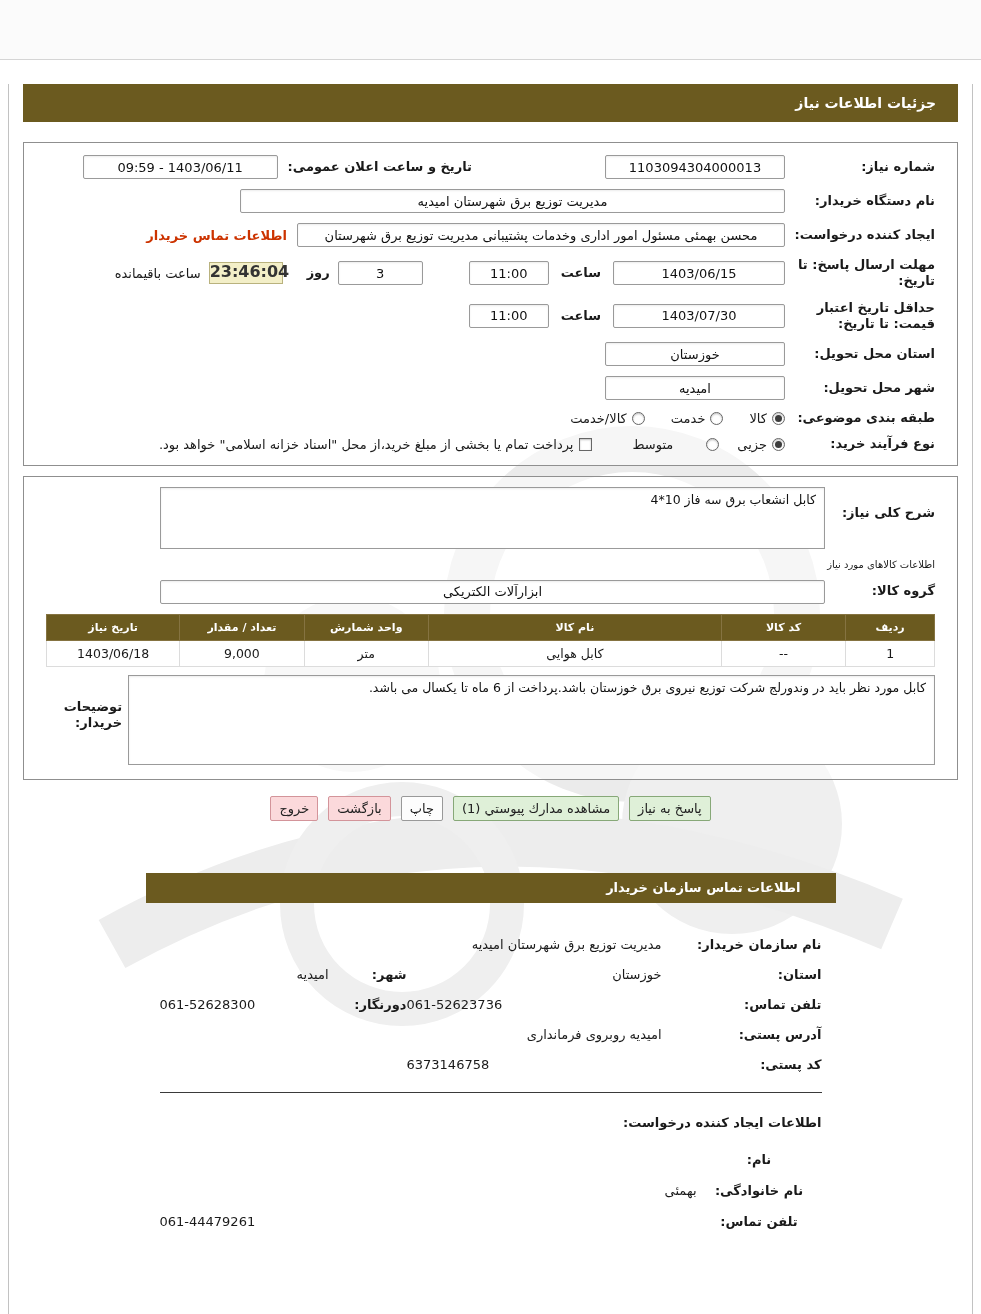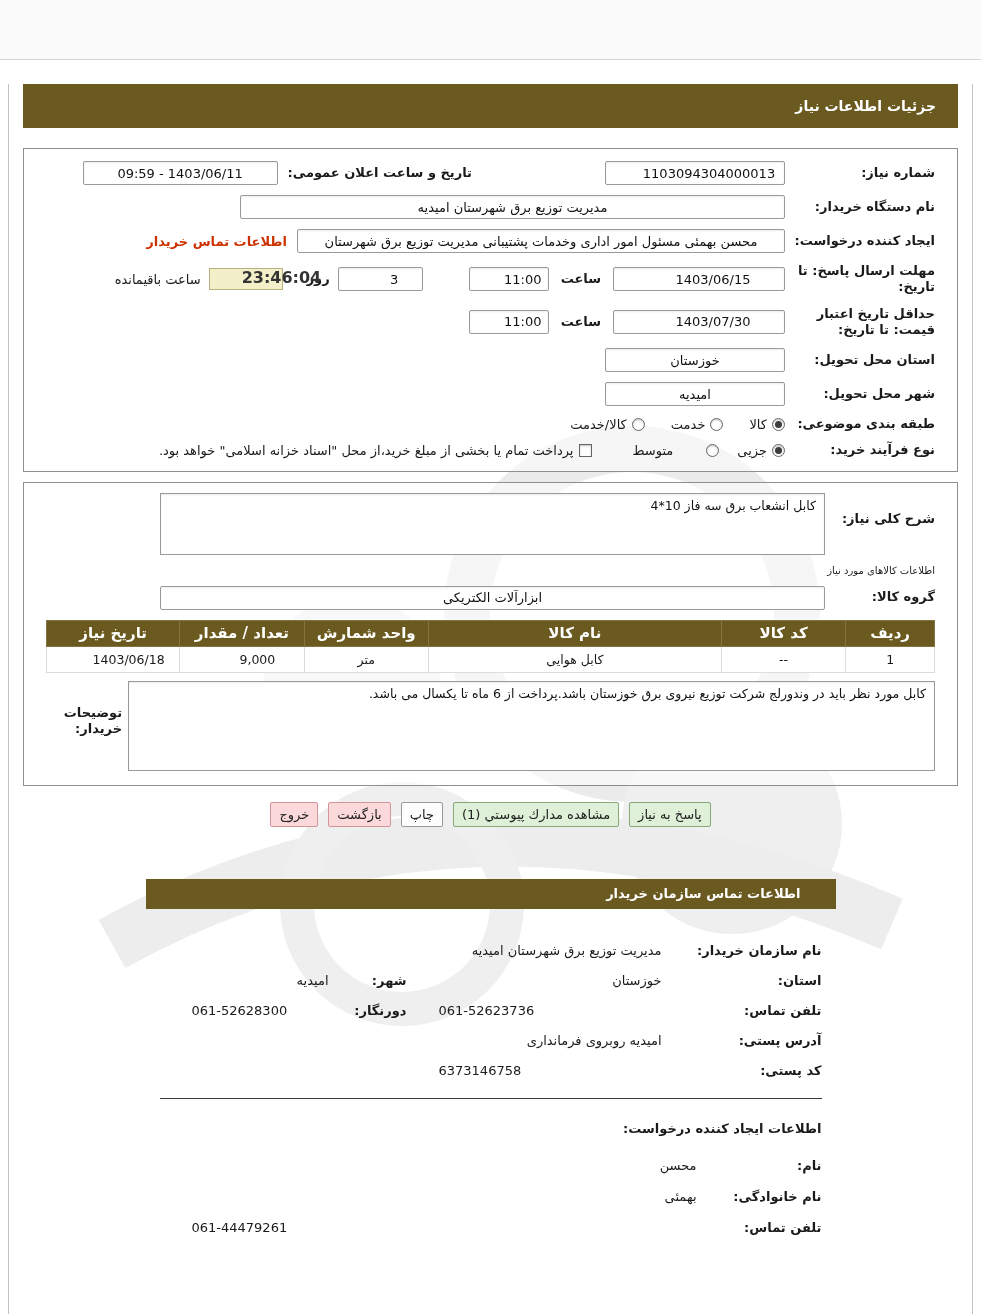--- a/index.html
+++ b/index.html
@@ -18,39 +18,39 @@
     background:#fff;
     border-left:1px solid #c2c2c2; border-right:1px solid #c2c2c2;
   }
   .watermark { position:absolute; top:300px; right:40px; z-index:0; pointer-events:none; }
   .layer { position:relative; z-index:1; }
 
   .bar {
     background:#6B5A1F; color:#fff; font-weight:bold; font-size:14px;
     display:flex; align-items:center;
   }
-  .main-bar { margin:24px 14px 0 14px; height:44px; padding-right:22px; }
+  .main-bar { margin:24px 14px 0 14px; height:38px; padding-right:22px; }
   .contact-bar { margin:52px auto 0 auto; width:690px; height:30px; padding-right:35px; font-size:13px; }
 
   .box {
     margin:0 14px; border:1px solid #8f8f8f; background:rgba(255,255,255,0.55);
     padding:12px 22px 10px 22px;
   }
   .box1 { margin-top:20px; }
   .box2 { margin-top:10px; padding-top:10px; }
 
   .row { display:flex; align-items:center; margin-bottom:10px; }
   .lbl { font-weight:bold; text-align:right; line-height:1.25; }
   .w150 { width:150px; flex:none; }
   .inp {
     height:24px; border:1px solid #9a9a9a; background:#fff; border-radius:2px;
     font-family:inherit; font-size:13px; text-align:center; color:#111; padding:0 4px;
     box-shadow:inset 0 1px 2px rgba(0,0,0,0.08);
   }
-  .ltr { direction:ltr; unicode-bidi:embed;padding-left:32px; }
+  .ltr { direction:ltr; unicode-bidi:embed; }
   .link { color:#CC3300; font-weight:bold; margin-right:10px; cursor:pointer; white-space:nowrap; }
 
   .radio {
     width:13px; height:13px; border:1px solid #666; border-radius:50%; background:#fff;
     display:inline-block; position:relative; margin-left:5px; flex:none;
     box-shadow:inset 0 1px 2px rgba(0,0,0,0.25);
   }
   .radio.on::after { content:""; position:absolute; inset:2px; border-radius:50%; background:#3d3d3d; }
   .chk {
     width:13px; height:13px; border:1px solid #666; background:#fff; display:inline-block;
@@ -65,21 +65,21 @@
 
   textarea.ta {
     border:1px solid #9a9a9a; background:#fff; resize:none; font-family:inherit;
     font-size:12.5px; padding:4px 8px; color:#111; direction:rtl;
     box-shadow:inset 0 1px 2px rgba(0,0,0,0.08);
   }
   .heading { font-weight:normal; font-size:10px; margin:6px 0 10px 0; }
 
   table.goods { width:100%; border-collapse:collapse; margin:4px 0 8px 0; }
   table.goods th {
-    background:#6B5A1F; color:#fff; font-weight:bold; font-size:15px;
+    background:#6B5A1F; color:#fff; font-weight:bold; font-size:11px;
     height:26px; border:1px solid #857341; text-align:center;
   }
   table.goods td {
     background:#fff; height:26px; text-align:center; font-size:12.5px;
     border:1px solid #dcdcdc;
   }
 
   .buttons { display:flex; justify-content:center; gap:10px; margin-top:16px; }
   .btn {
     height:25px; padding:0 8px; font-size:13px; font-family:inherit; color:#222;
@@ -90,21 +90,21 @@
 
   .contact { width:690px; margin:34px auto 0 auto; padding:0 14px; }
   .c-row { display:flex; align-items:center; margin-bottom:15px; }
   .c-label  { width:160px; flex:none; font-weight:bold; }
   .c-val    { width:255px; flex:none; }
   .c-label2 { width:78px; flex:none; font-weight:bold; }
   .c-val2   { flex:1; }
   .divider { border-top:1px solid #3a3a3a; margin:20px 0 22px 0; }
   .creator-heading { font-weight:bold; margin-bottom:22px; }
   .cr-row { display:flex; align-items:center; margin-bottom:16px; }
-  .cr-label { width:125px; flex:none; font-weight:bold; }
+  .cr-label { width:125px; flex:none; font-weight:bold;text-align:center; }
   .cr-val { flex:1; }
 </style>
 </head>
 <body>
 
 <div class="topstrip"></div>
 
 <div class="frame">
 
   <svg class="watermark" width="900" height="660" viewBox="0 0 900 660">
@@ -297,21 +297,20 @@
         <span class="c-label">کد پستی:</span>
         <span class="c-val ltr">6373146758</span>
       </div>
 
       <div class="divider"></div>
 
       <div class="creator-heading">اطلاعات ایجاد کننده درخواست:</div>
 
       <div class="cr-row">
         <span class="cr-label">نام:</span>
-        <span class="cr-val">محسن</span>
       </div>
 
       <div class="cr-row">
         <span class="cr-label">نام خانوادگی:</span>
         <span class="cr-val">بهمئی</span>
       </div>
 
       <div class="cr-row">
         <span class="cr-label">تلفن تماس:</span>
         <span class="cr-val ltr">061-44479261</span>

